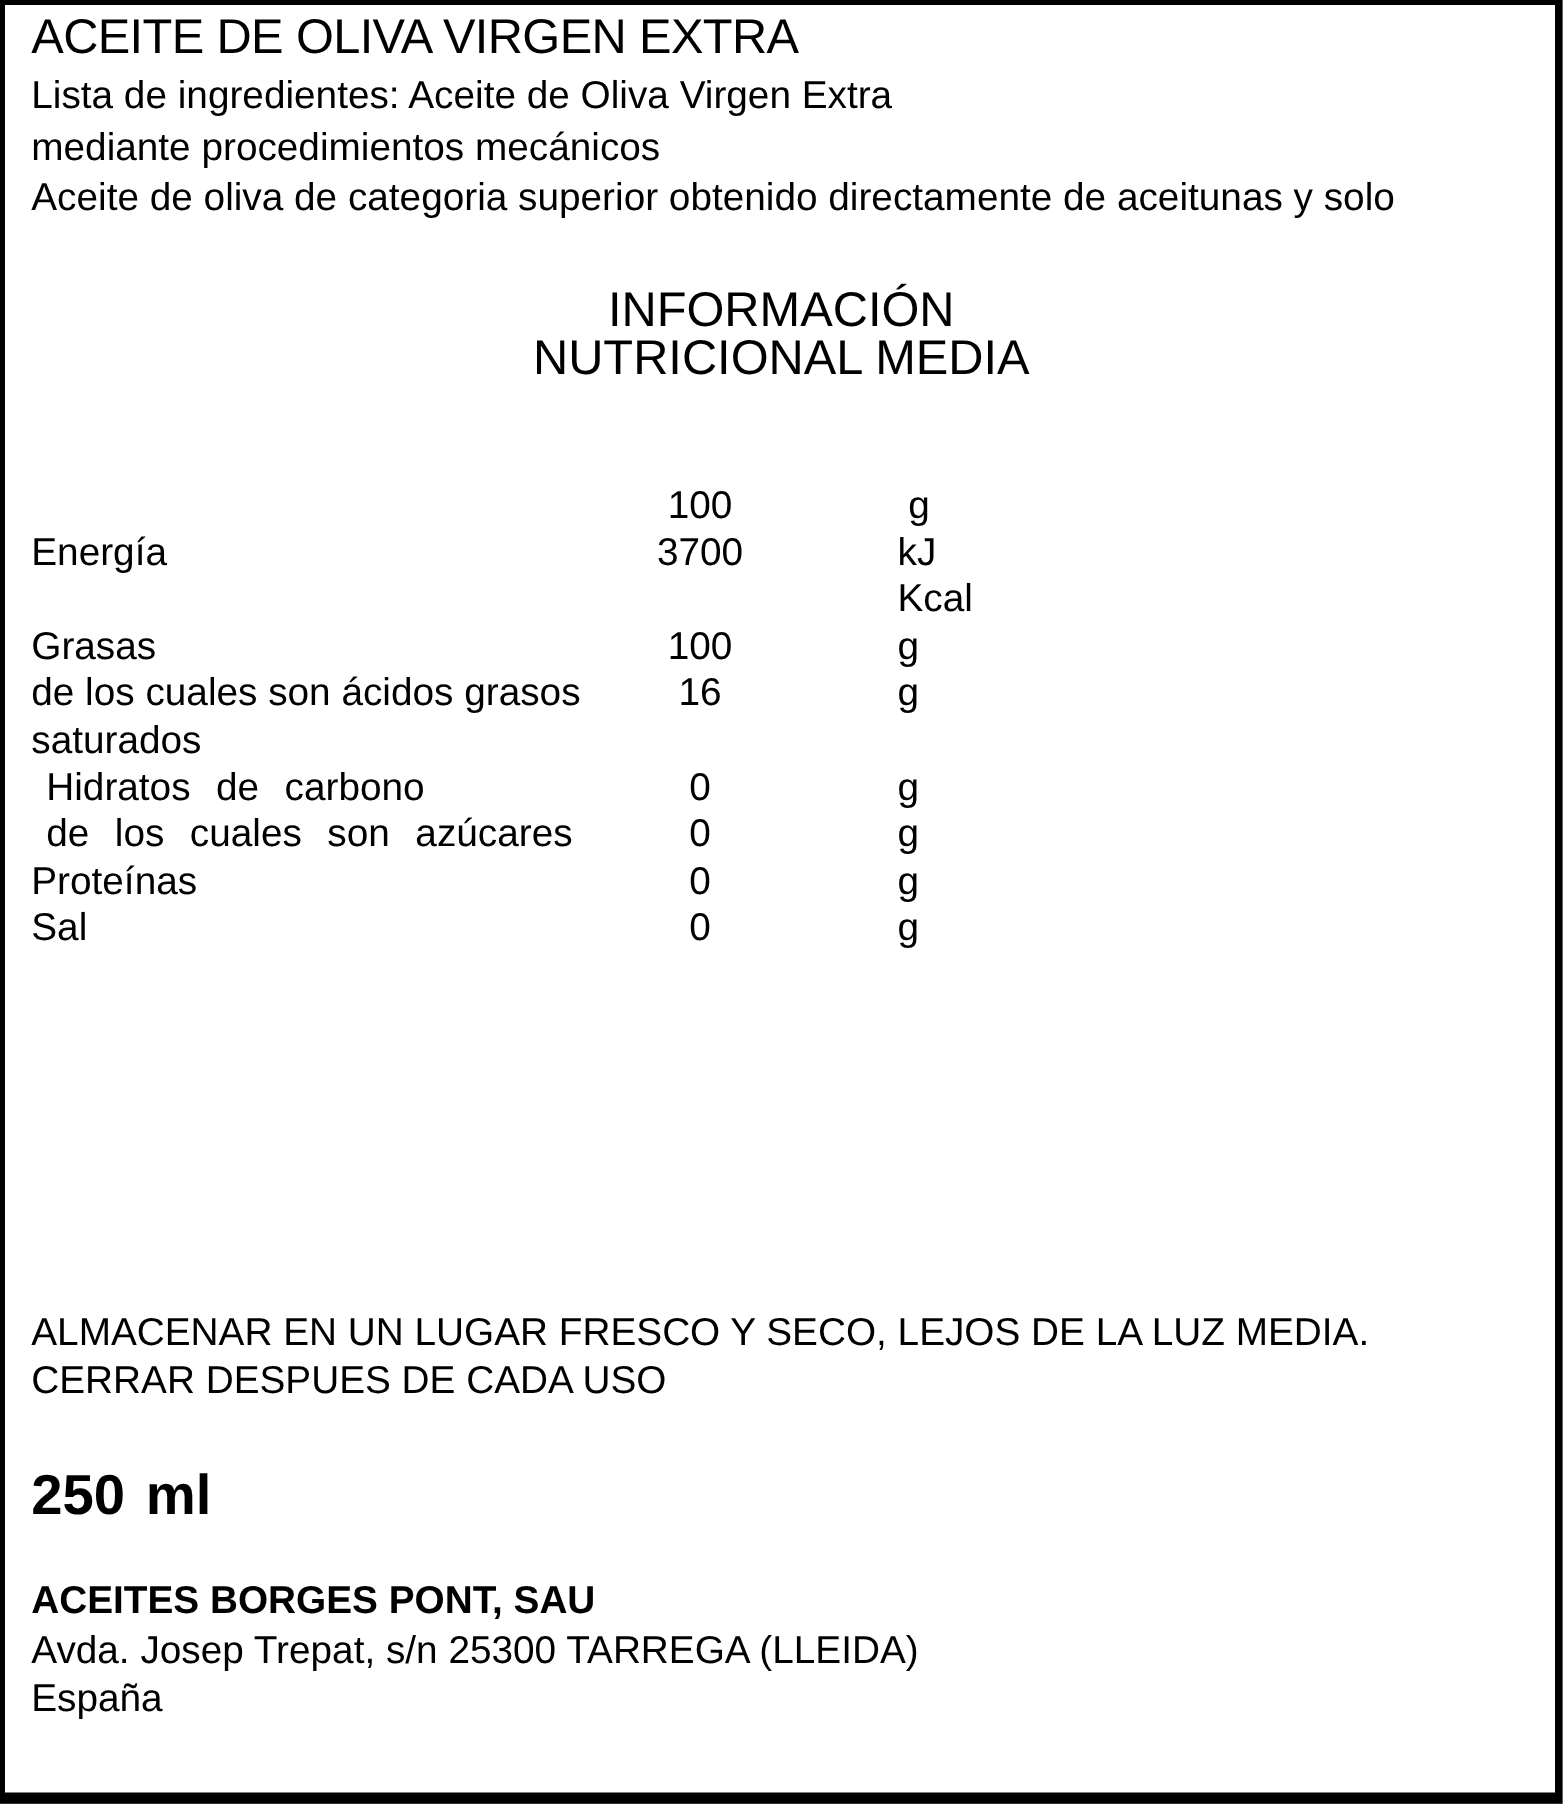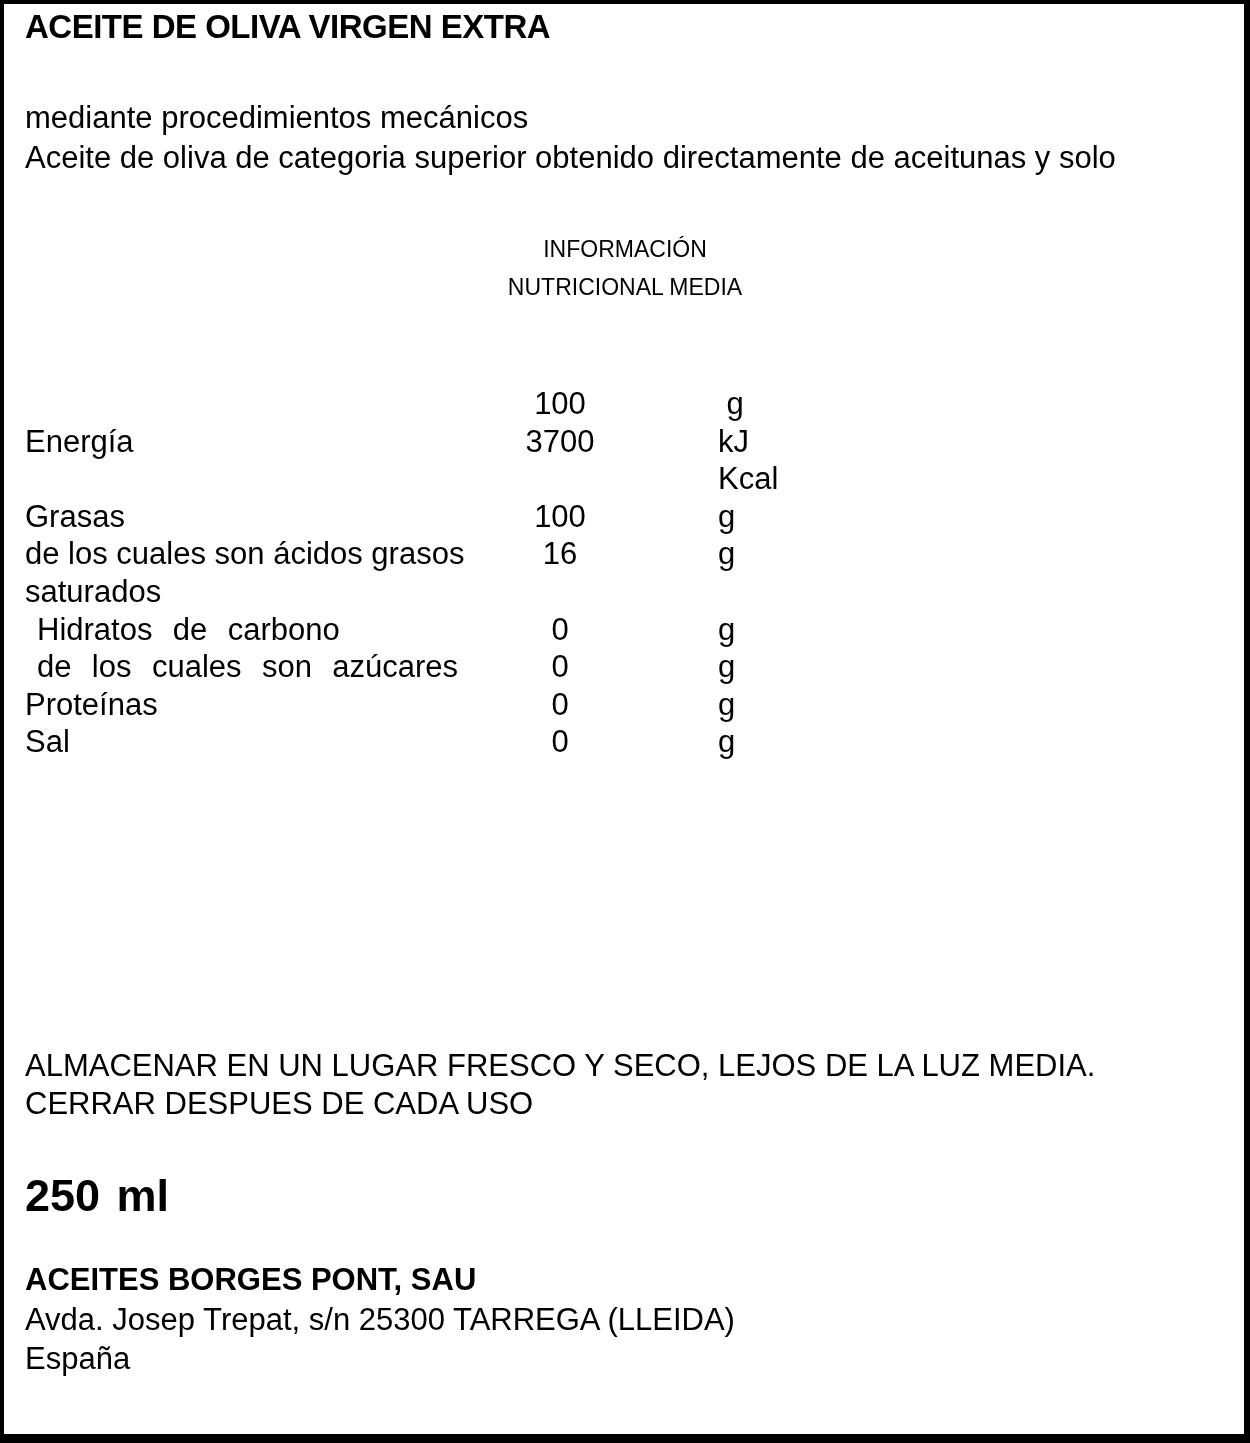--- a/index.html
+++ b/index.html
@@ -14,35 +14,35 @@
     box-sizing: border-box;
     border-style: solid;
     border-color: #000000;
     border-width: 4px 6px 9px 4px;
     overflow: hidden;
   }
   .abs { position: absolute; }
 
   .title {
     left: 21px; top: 4px;
-    font-size: 33px;
-    font-weight: bold;
+    font-size: 39px;
+    font-weight: normal;
     letter-spacing: -0.5px;
     white-space: nowrap;
   }
   .body-text { font-size: 31px; line-height: 40px; white-space: nowrap; }
 
   .ingredients { left: 21px; top: 52px; }
   .description { left: 21px; top: 94px; }
 
   .nutrition-heading {
     left: 66px; top: 226px;
     width: 1110px;
     text-align: center;
-    font-size: 23px;
+    font-size: 39px;
     line-height: 38px;
   }
 
   .nutrition-table { left: 21px; top: 381px; width: 1180px; }
   .n-row { position: relative; height: 37.6px; font-size: 31px; line-height: 37.6px; }
   .n-label { white-space: nowrap; }
   .n-row.spaced .n-label { word-spacing: 0.38em; margin-left: 12px; }
   .n-value {
     position: absolute; top: 0; left: 380px; width: 310px;
     text-align: center; white-space: pre;
@@ -58,20 +58,21 @@
   .manufacturer .mfr-name { font-weight: bold; }
   .manufacturer div { white-space: nowrap; }
 </style>
 </head>
 <body>
 
 <div class="page">
 
   <div class="abs title">ACEITE DE OLIVA VIRGEN EXTRA</div>
 
+  <div class="abs body-text ingredients">Lista de ingredientes: Aceite de Oliva Virgen Extra</div>
 
   <div class="abs body-text description">
     <div>mediante procedimientos mecánicos</div>
     <div>Aceite de oliva de categoria superior obtenido directamente de aceitunas y solo</div>
   </div>
 
   <div class="abs nutrition-heading">
     <div>INFORMACIÓN</div>
     <div>NUTRICIONAL MEDIA</div>
   </div>

